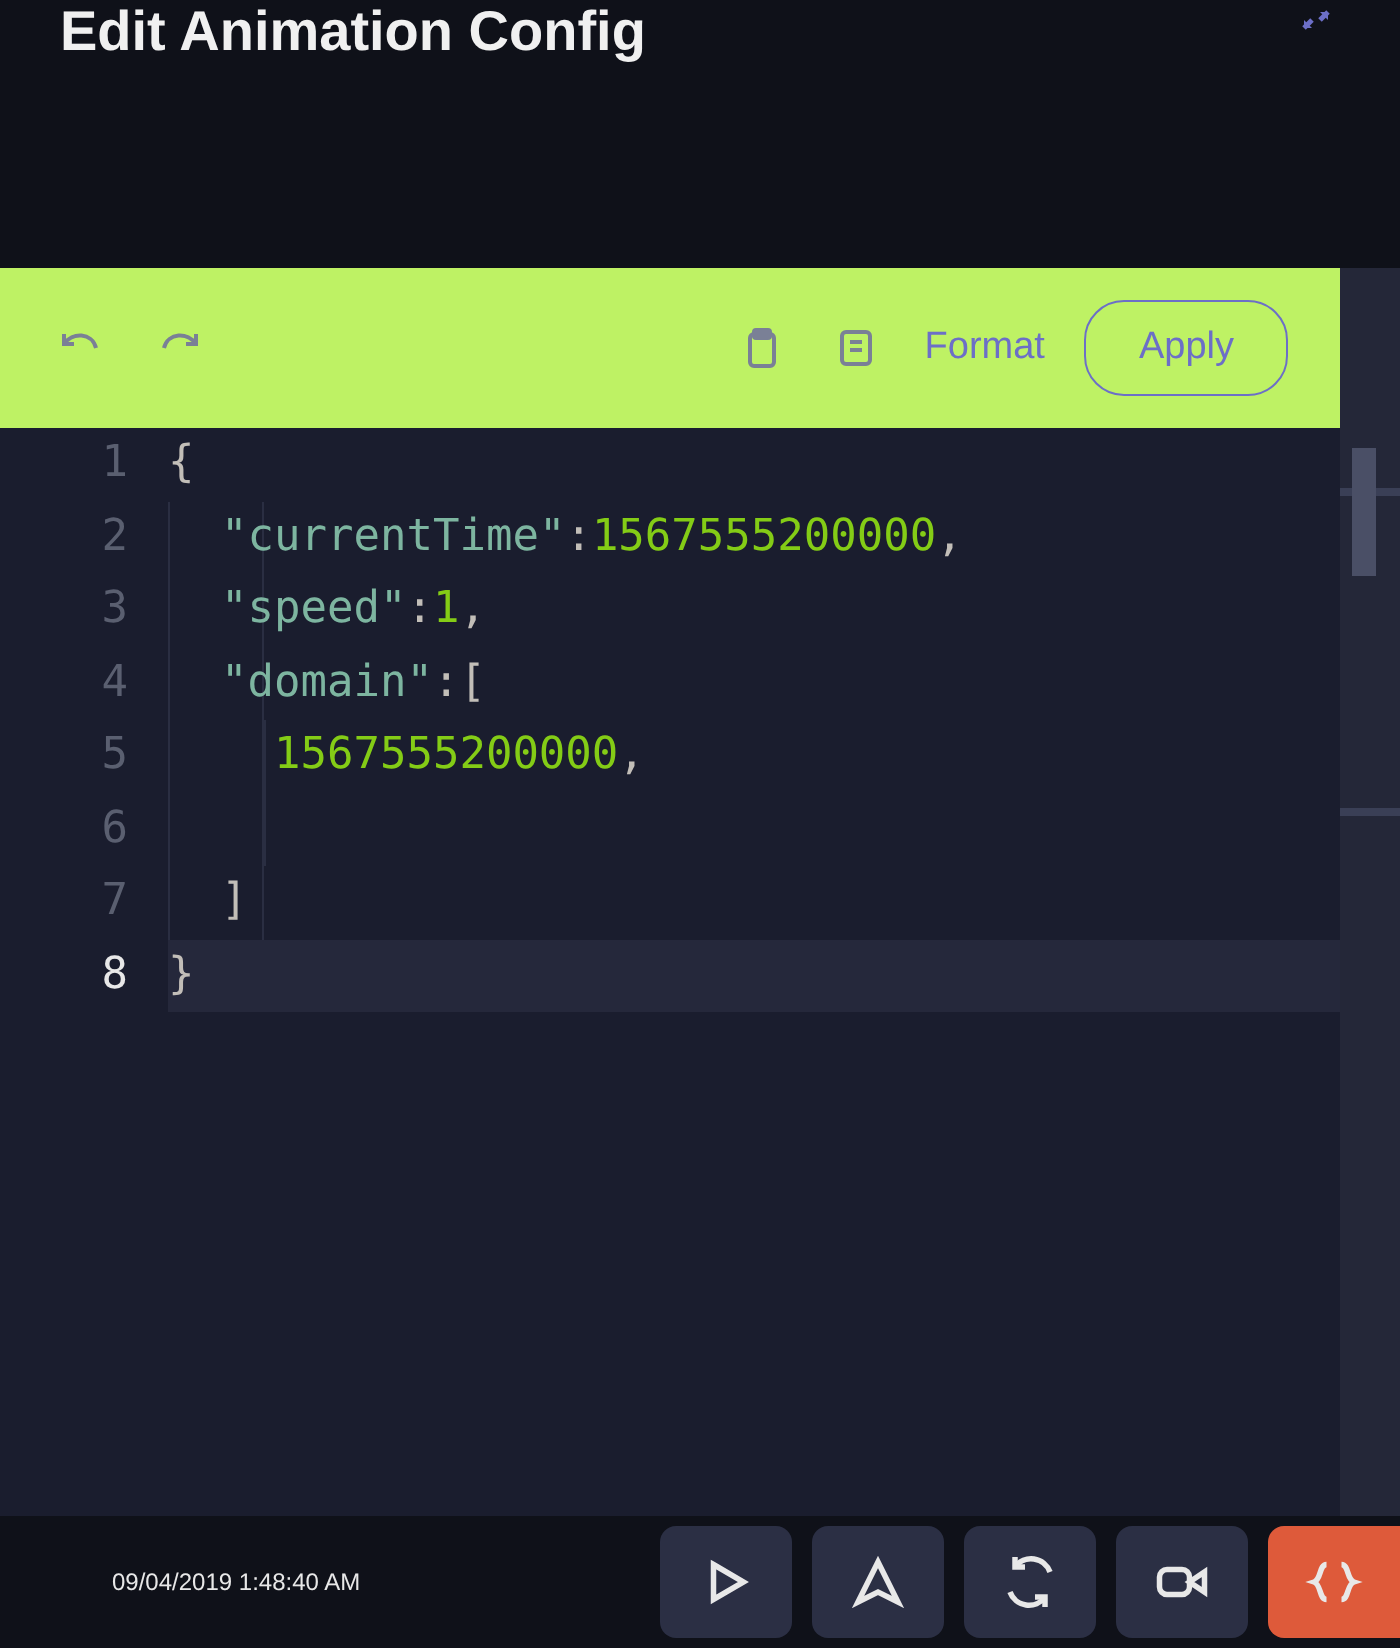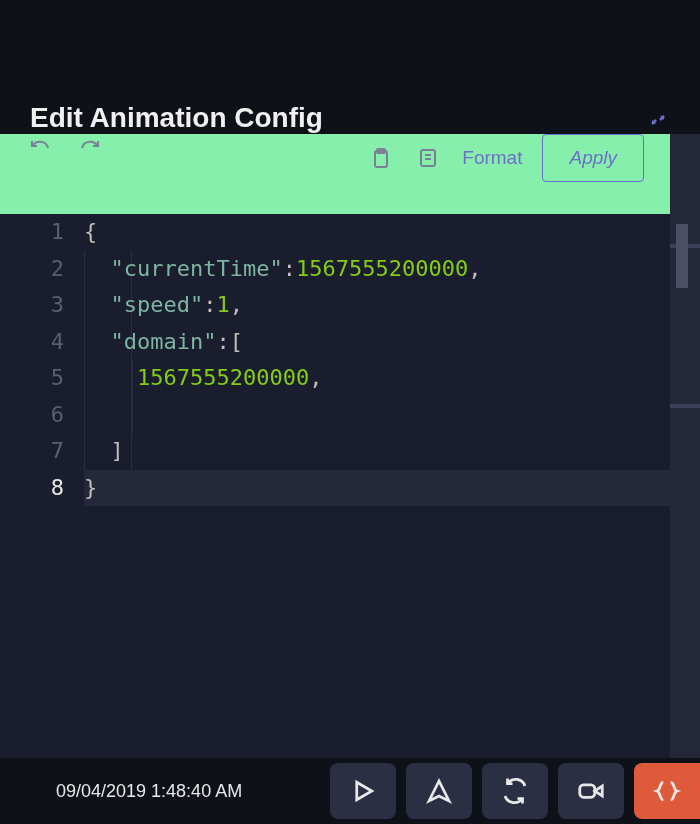--- a/index.html
+++ b/index.html
@@ -8,41 +8,41 @@
     height: 824px;
     background: #0f1119;
     font-family: -apple-system, BlinkMacSystemFont, "Segoe UI", Helvetica, Arial, sans-serif;
     color: #e8e8e8;
     overflow: hidden;
     position: relative;
   }
   .header {
     height: 134px;
     display: flex;
-    align-items: flex-end;
+    align-items: flex-start;
     justify-content: space-between;
     padding: 0 30px;
   }
   .header-title {
     font-size: 28px;
     font-weight: 600;
     color: #f0f0f0;
   }
   .collapse-icon {
     width: 24px;
     height: 24px;
     position: relative;
   }
   .collapse-icon svg { width: 100%; height: 100%; }
   .toolbar {
-    background: #86efac;
+    background: #bef264;
     height: 80px;
     width: 670px;
     display: flex;
-    align-items: flex-start;
+    align-items: center;
     padding: 0 26px;
     gap: 18px;
   }
   .toolbar-left {
     display: flex;
     gap: 22px;
     align-items: center;
   }
   .toolbar-right {
     margin-left: auto;
@@ -63,26 +63,25 @@
   .format-link {
     color: #6c6fc7;
     font-size: 19px;
     font-weight: 500;
     cursor: pointer;
   }
   .apply-btn {
     border: 1.5px solid #6c6fc7;
     color: #6c6fc7;
     background: transparent;
-    border-radius: 4px;
+    border-radius: 20px;
     padding: 12px 26px;
     font-size: 19px;
     font-weight: 500;
     cursor: pointer;
-    font-style: italic;
   }
   .editor-wrap {
     background: #1a1d2e;
     width: 670px;
     height: 544px;
     position: relative;
   }
   .editor {
     font-family: ui-monospace, "SF Mono", Menlo, Consolas, monospace;
     font-size: 22px;
@@ -136,21 +135,21 @@
     bottom: 0;
     left: 0;
     right: 0;
     height: 66px;
     background: #0f1119;
     display: flex;
     align-items: center;
     padding-left: 56px;
   }
   .timestamp {
-    font-size: 18px;
+    font-size: 12px;
     color: #e8e8e8;
     font-weight: 500;
   }
   .bottom-buttons {
     margin-left: auto;
     display: flex;
     gap: 10px;
     padding-right: 0;
   }
   .bb {

